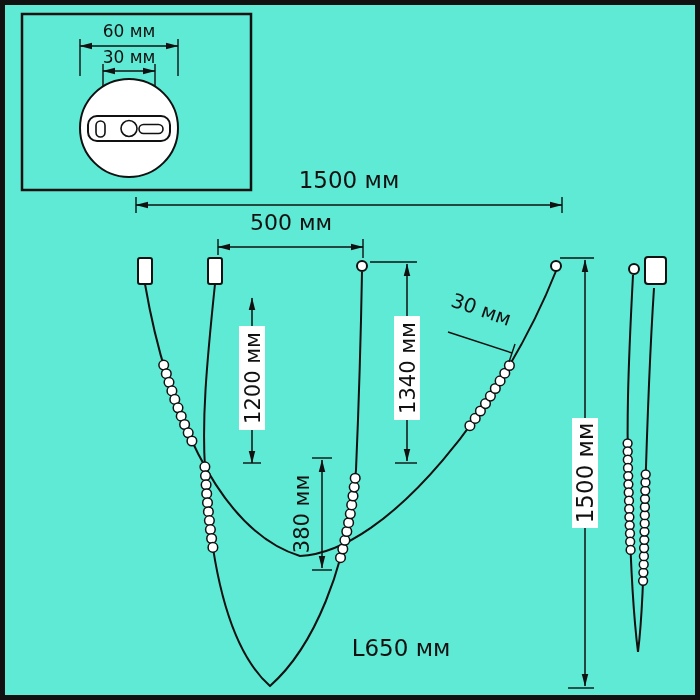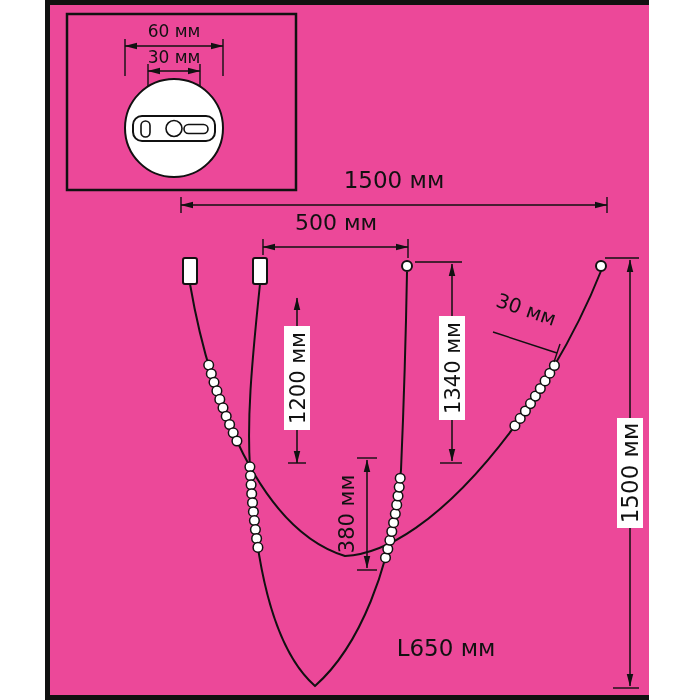--- a/index.html
+++ b/index.html
@@ -1,16 +1,16 @@
 <!DOCTYPE html>
 <html><head>
 <meta charset="utf-8">
 <style>
   html,body{margin:0;padding:0;background:#ffffff;}
-  .canvas{width:604px;height:700px;position:relative;background:#ec4899;overflow:hidden;margin-left:45px;}
+  .canvas{width:700px;height:700px;position:relative;background:#5eead4;overflow:hidden;}
   svg{display:block;}
   .frame{fill:none;stroke:#111;stroke-width:5;}
   .box{fill:none;stroke:#111;stroke-width:2.5;}
   .dim{stroke:#111;stroke-width:1.5;fill:none;}
   .tick{stroke:#111;stroke-width:1.4;fill:none;}
   .cable{fill:none;stroke:#111;stroke-width:2;}
   .part{fill:#fff;stroke:#111;stroke-width:2;}
   .bead{fill:#fff;stroke:#111;stroke-width:1.5;}
   .mask{fill:#fff;}
   text{font-family:"DejaVu Sans","Liberation Sans",sans-serif;fill:#111;}

